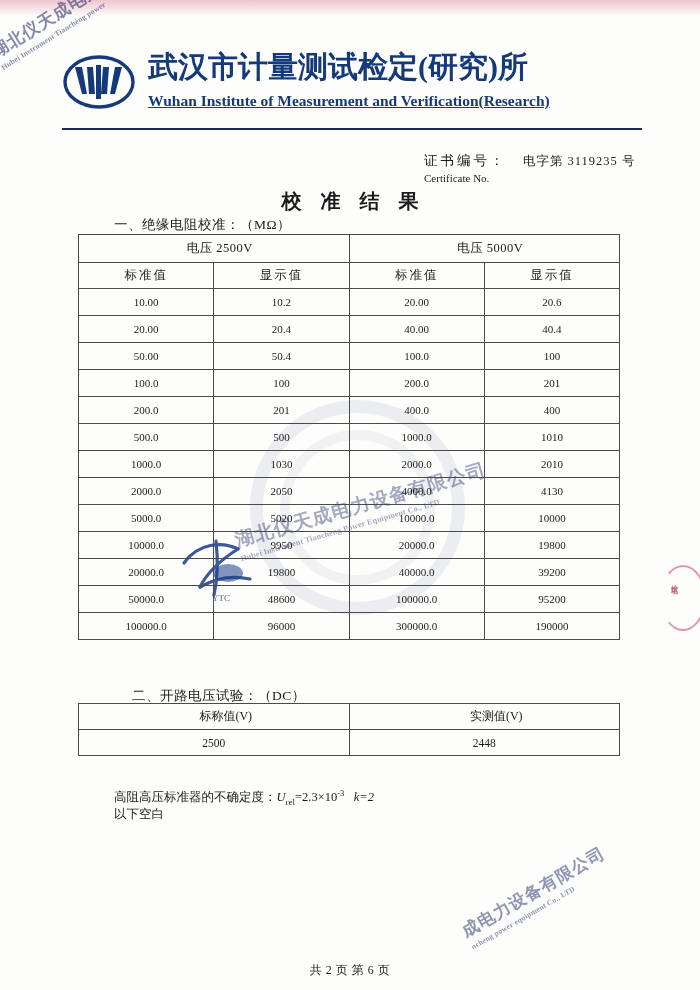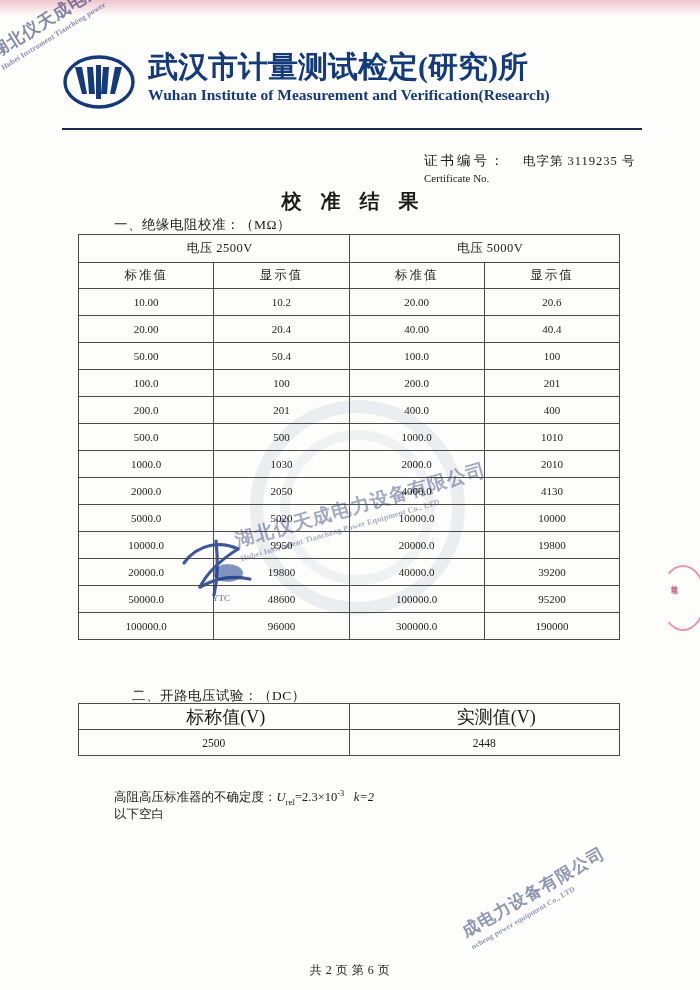--- a/index.html
+++ b/index.html
@@ -131,22 +131,23 @@
     font-size: 30px;
     font-weight: bold;
     letter-spacing: 0px;
     color: #143a7a;
     line-height: 1.15;
   }
   .title-en {
     font-size: 15.5px;
     font-weight: bold;
     color: #143a7a;
-    margin-top: 1px;
+    margin-top: 7px;
     letter-spacing: 0px;
+    text-decoration: underline;
   }
   .rule {
     position: absolute;
     top: 128px; left: 62px;
     width: 580px;
     border-top: 2.2px solid #1b2a52;
   }
 
   
   .cert {
@@ -210,21 +211,21 @@
     padding: 0;
     height: 27px;
     vertical-align: middle;
     font-family: "Liberation Serif", serif;
   }
   table.t1 .grp { height: 28px; font-size: 12.5px; letter-spacing: 0.5px; padding-left: 12px; }
   table.t1 .hdr { height: 26px; font-size: 12.5px; letter-spacing: 2px; }
   table.t1 td.v { font-size: 11px; }
   table.t1 colgroup col { width: 25%; }
   table.t2 colgroup col { width: 50%; }
-  table.t2 .hdr { height: 26px; font-size: 18px; padding-left: 24px; }
+  table.t2 .hdr { height: 26px; font-size: 12px; padding-left: 24px; }
   table.t2 td.v { height: 26px; font-size: 11.5px; }
 
   
   .note {
     position: absolute;
     left: 114px;
     font-size: 12.5px;
     white-space: nowrap;
   }
   .note1 { top: 788px; }

